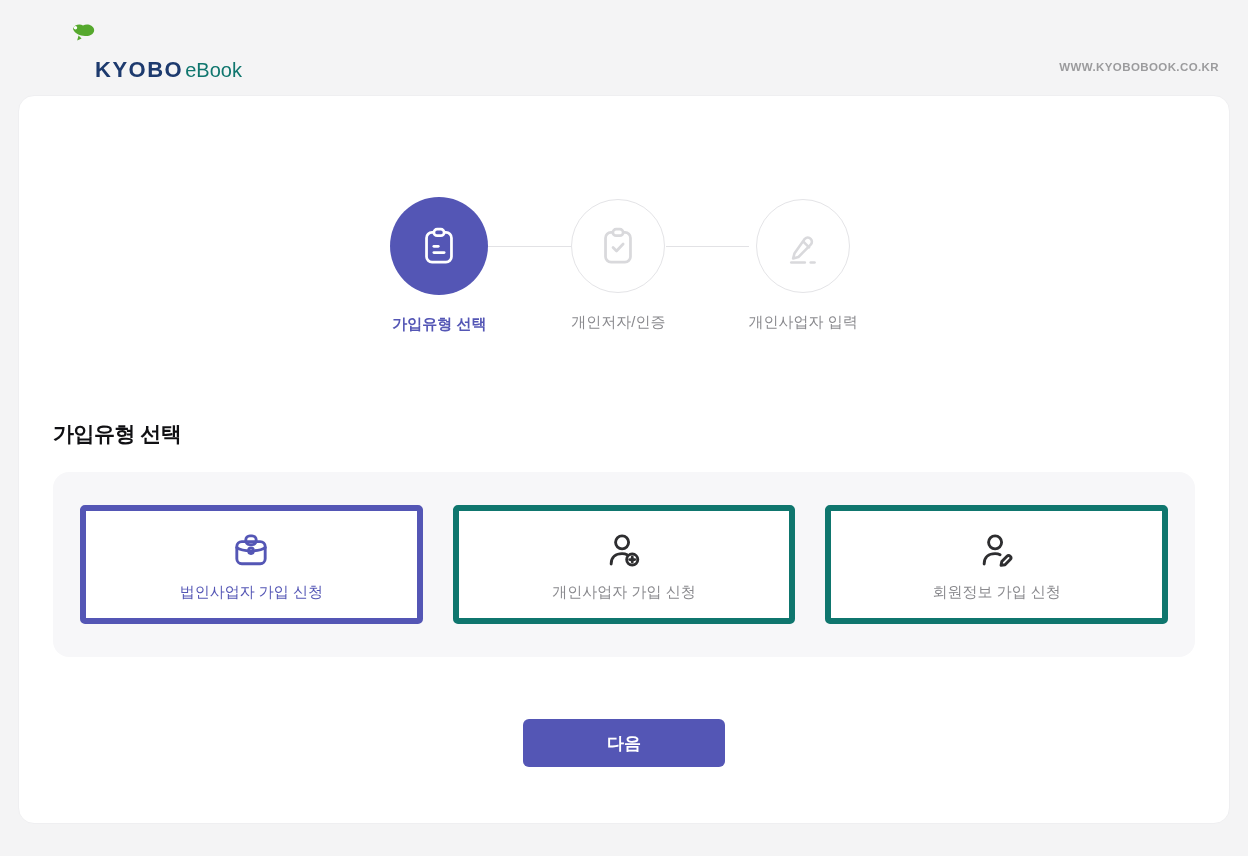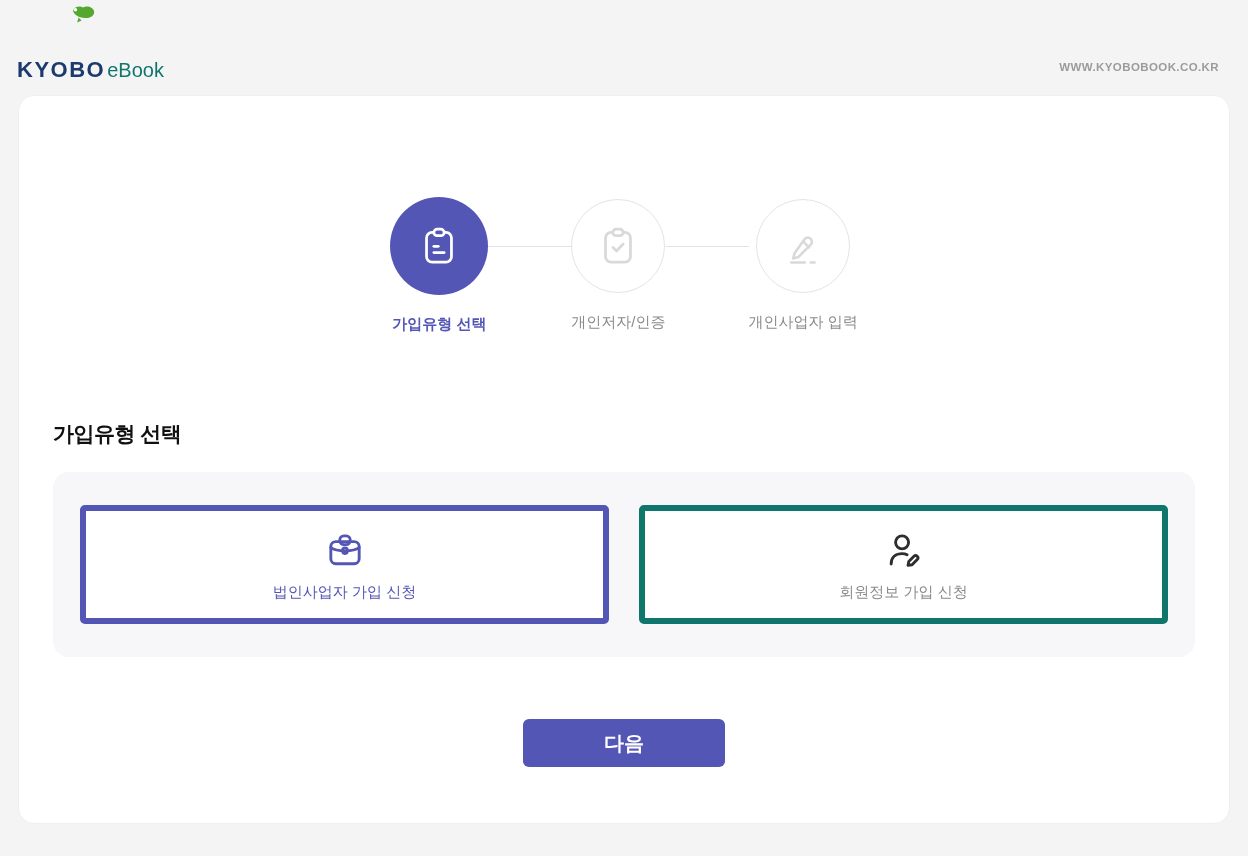--- a/index.html
+++ b/index.html
@@ -13,21 +13,21 @@
   
   .header {
     height: 95px;
     display: flex;
     align-items: flex-end;
     justify-content: space-between;
     padding: 0 29px 14px 17px;
   }
   .logo {
     display: flex;
-    flex-direction: column;
+    flex-direction: row;
     cursor: pointer;
   }
   .logo-bird {
     margin-left: 46px;
     height: 18px;
     width: 32px;
   }
   .logo-text {
     display: flex;
     align-items: baseline;
@@ -150,21 +150,21 @@
   .option.selected .option-label { color: #5456b5; }
   
   .next-btn {
     display: block;
     margin: 62px auto 0;
     width: 202px;
     height: 48px;
     background: #5456b5;
     color: #ffffff;
     font-family: inherit;
-    font-size: 20px;
+    font-size: 17px;
     font-weight: 700;
     border: none;
     border-radius: 6px;
     cursor: pointer;
   }
   svg { display: block; }
 </style>
 </head>
 <body>
 
@@ -237,20 +237,30 @@
       <div class="option selected">
         <svg class="option-icon" width="46" height="46" viewBox="0 0 24 24" fill="none" stroke="currentColor" stroke-width="1.5" stroke-linecap="round" stroke-linejoin="round">
           <rect x="9.3" y="4.6" width="5.4" height="4.6" rx="2.1"></rect>
           <rect x="4.6" y="7.6" width="14.8" height="11.6" rx="2.6"></rect>
           <path d="M4.6 10.8 C7.6 13 16.4 13 19.4 10.8"></path>
           <rect x="10.8" y="10.9" width="2.4" height="2.9" rx="1.1"></rect>
         </svg>
         <div class="option-label">법인사업자 가입 신청</div>
       </div>
 
+      <div class="option">
+        <svg class="option-icon" width="46" height="46" viewBox="0 0 24 24" fill="none" stroke="currentColor" stroke-width="1.5" stroke-linecap="round" stroke-linejoin="round">
+          <circle cx="11" cy="8" r="3.4"></circle>
+          <path d="M5.3 19.3 C5.3 15.6 7.9 13.9 11 13.9 C12 13.9 12.9 14.1 13.6 14.5"></path>
+          <circle cx="16.3" cy="17" r="2.9"></circle>
+          <line x1="16.3" y1="15.7" x2="16.3" y2="18.3"></line>
+          <line x1="15" y1="17" x2="17.6" y2="17"></line>
+        </svg>
+        <div class="option-label">개인사업자 가입 신청</div>
+      </div>
 
       <div class="option">
         <svg class="option-icon" width="46" height="46" viewBox="0 0 24 24" fill="none" stroke="currentColor" stroke-width="1.5" stroke-linecap="round" stroke-linejoin="round">
           <circle cx="11" cy="8" r="3.4"></circle>
           <path d="M5.3 19.3 C5.3 15.6 7.9 13.9 11 13.9 C12 13.9 12.9 14.1 13.6 14.5"></path>
           <path d="M14.1 20 L14.5 18 L17.2 15.3 A1.2 1.2 0 0 1 18.9 17 L16.2 19.7 Z"></path>
         </svg>
         <div class="option-label">회원정보 가입 신청</div>
       </div>
 

